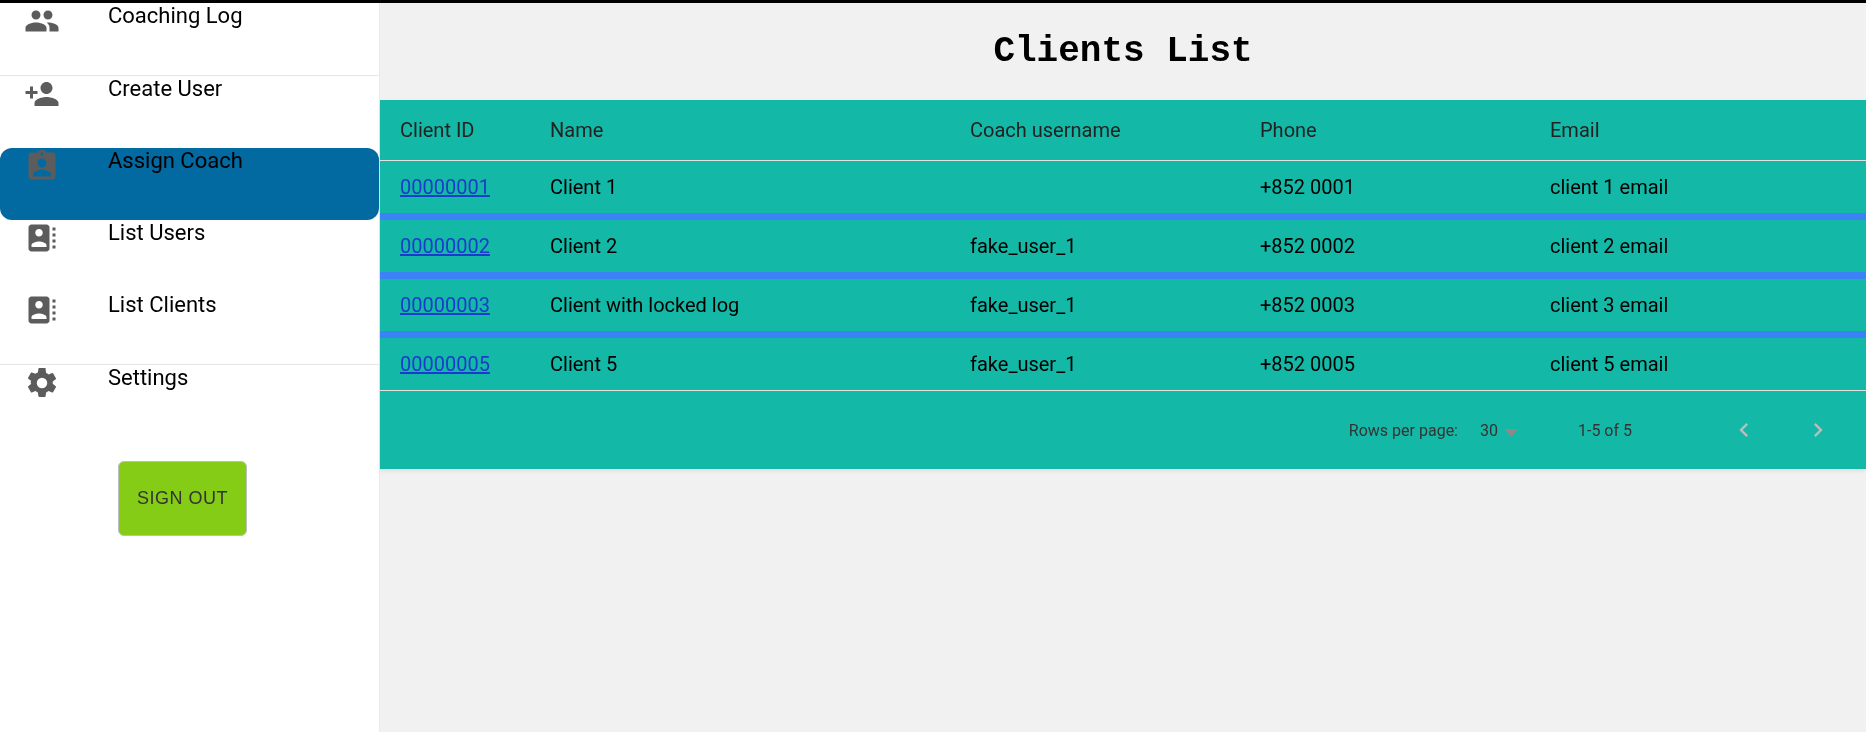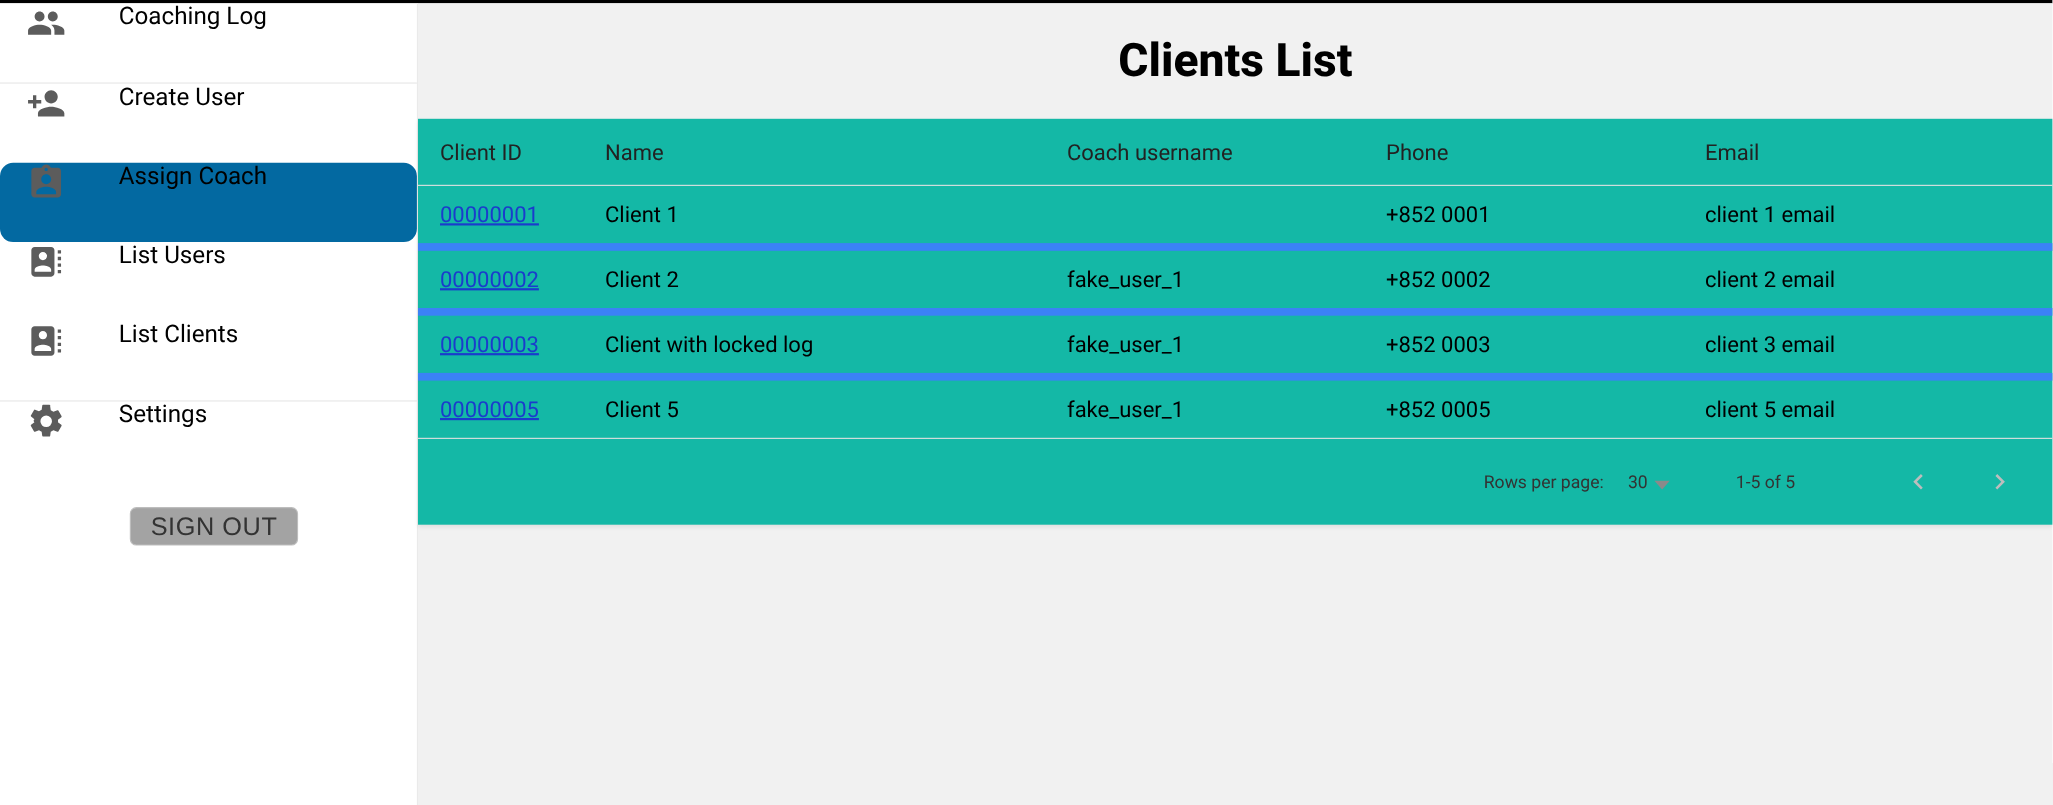--- a/index.html
+++ b/index.html
@@ -51,42 +51,43 @@
   .nav-icon svg { width: 36px; height: 36px; fill: #5c5c5c; }
   .divider {
     height: 1px;
     background: #e6e6e6;
     margin: 0;
   }
   .signout-wrap {
     padding: 24px 0 0 118px;
   }
   .signout-btn {
-    font-size: 23px;
+    font-size: 18px;
     letter-spacing: 0.5px;
-    padding: 3px 18px;
+    padding: 26px 18px;
     border: 1px solid #bdbdbd;
     border-radius: 6px;
-    background: #a3a3a3;
+    background: #84cc16;
     color: #333;
     cursor: pointer;
   }
 
   
   .main {
     flex: 1 1 auto;
     background: #f1f1f1;
     display: flex;
     flex-direction: column;
   }
   .page-title {
-    font-size: 42px;
+    font-size: 36px;
     font-weight: 800;
     text-align: center;
     padding: 28px 0 28px;
+    font-family: Liberation Mono, monospace;
   }
   .card {
     background: #14b8a6;
     margin: 0 0 0 0;
     box-shadow: 0 2px 4px rgba(0,0,0,0.08);
   }
   table.data {
     width: 100%;
     border-collapse: collapse;
     font-size: 20px;

